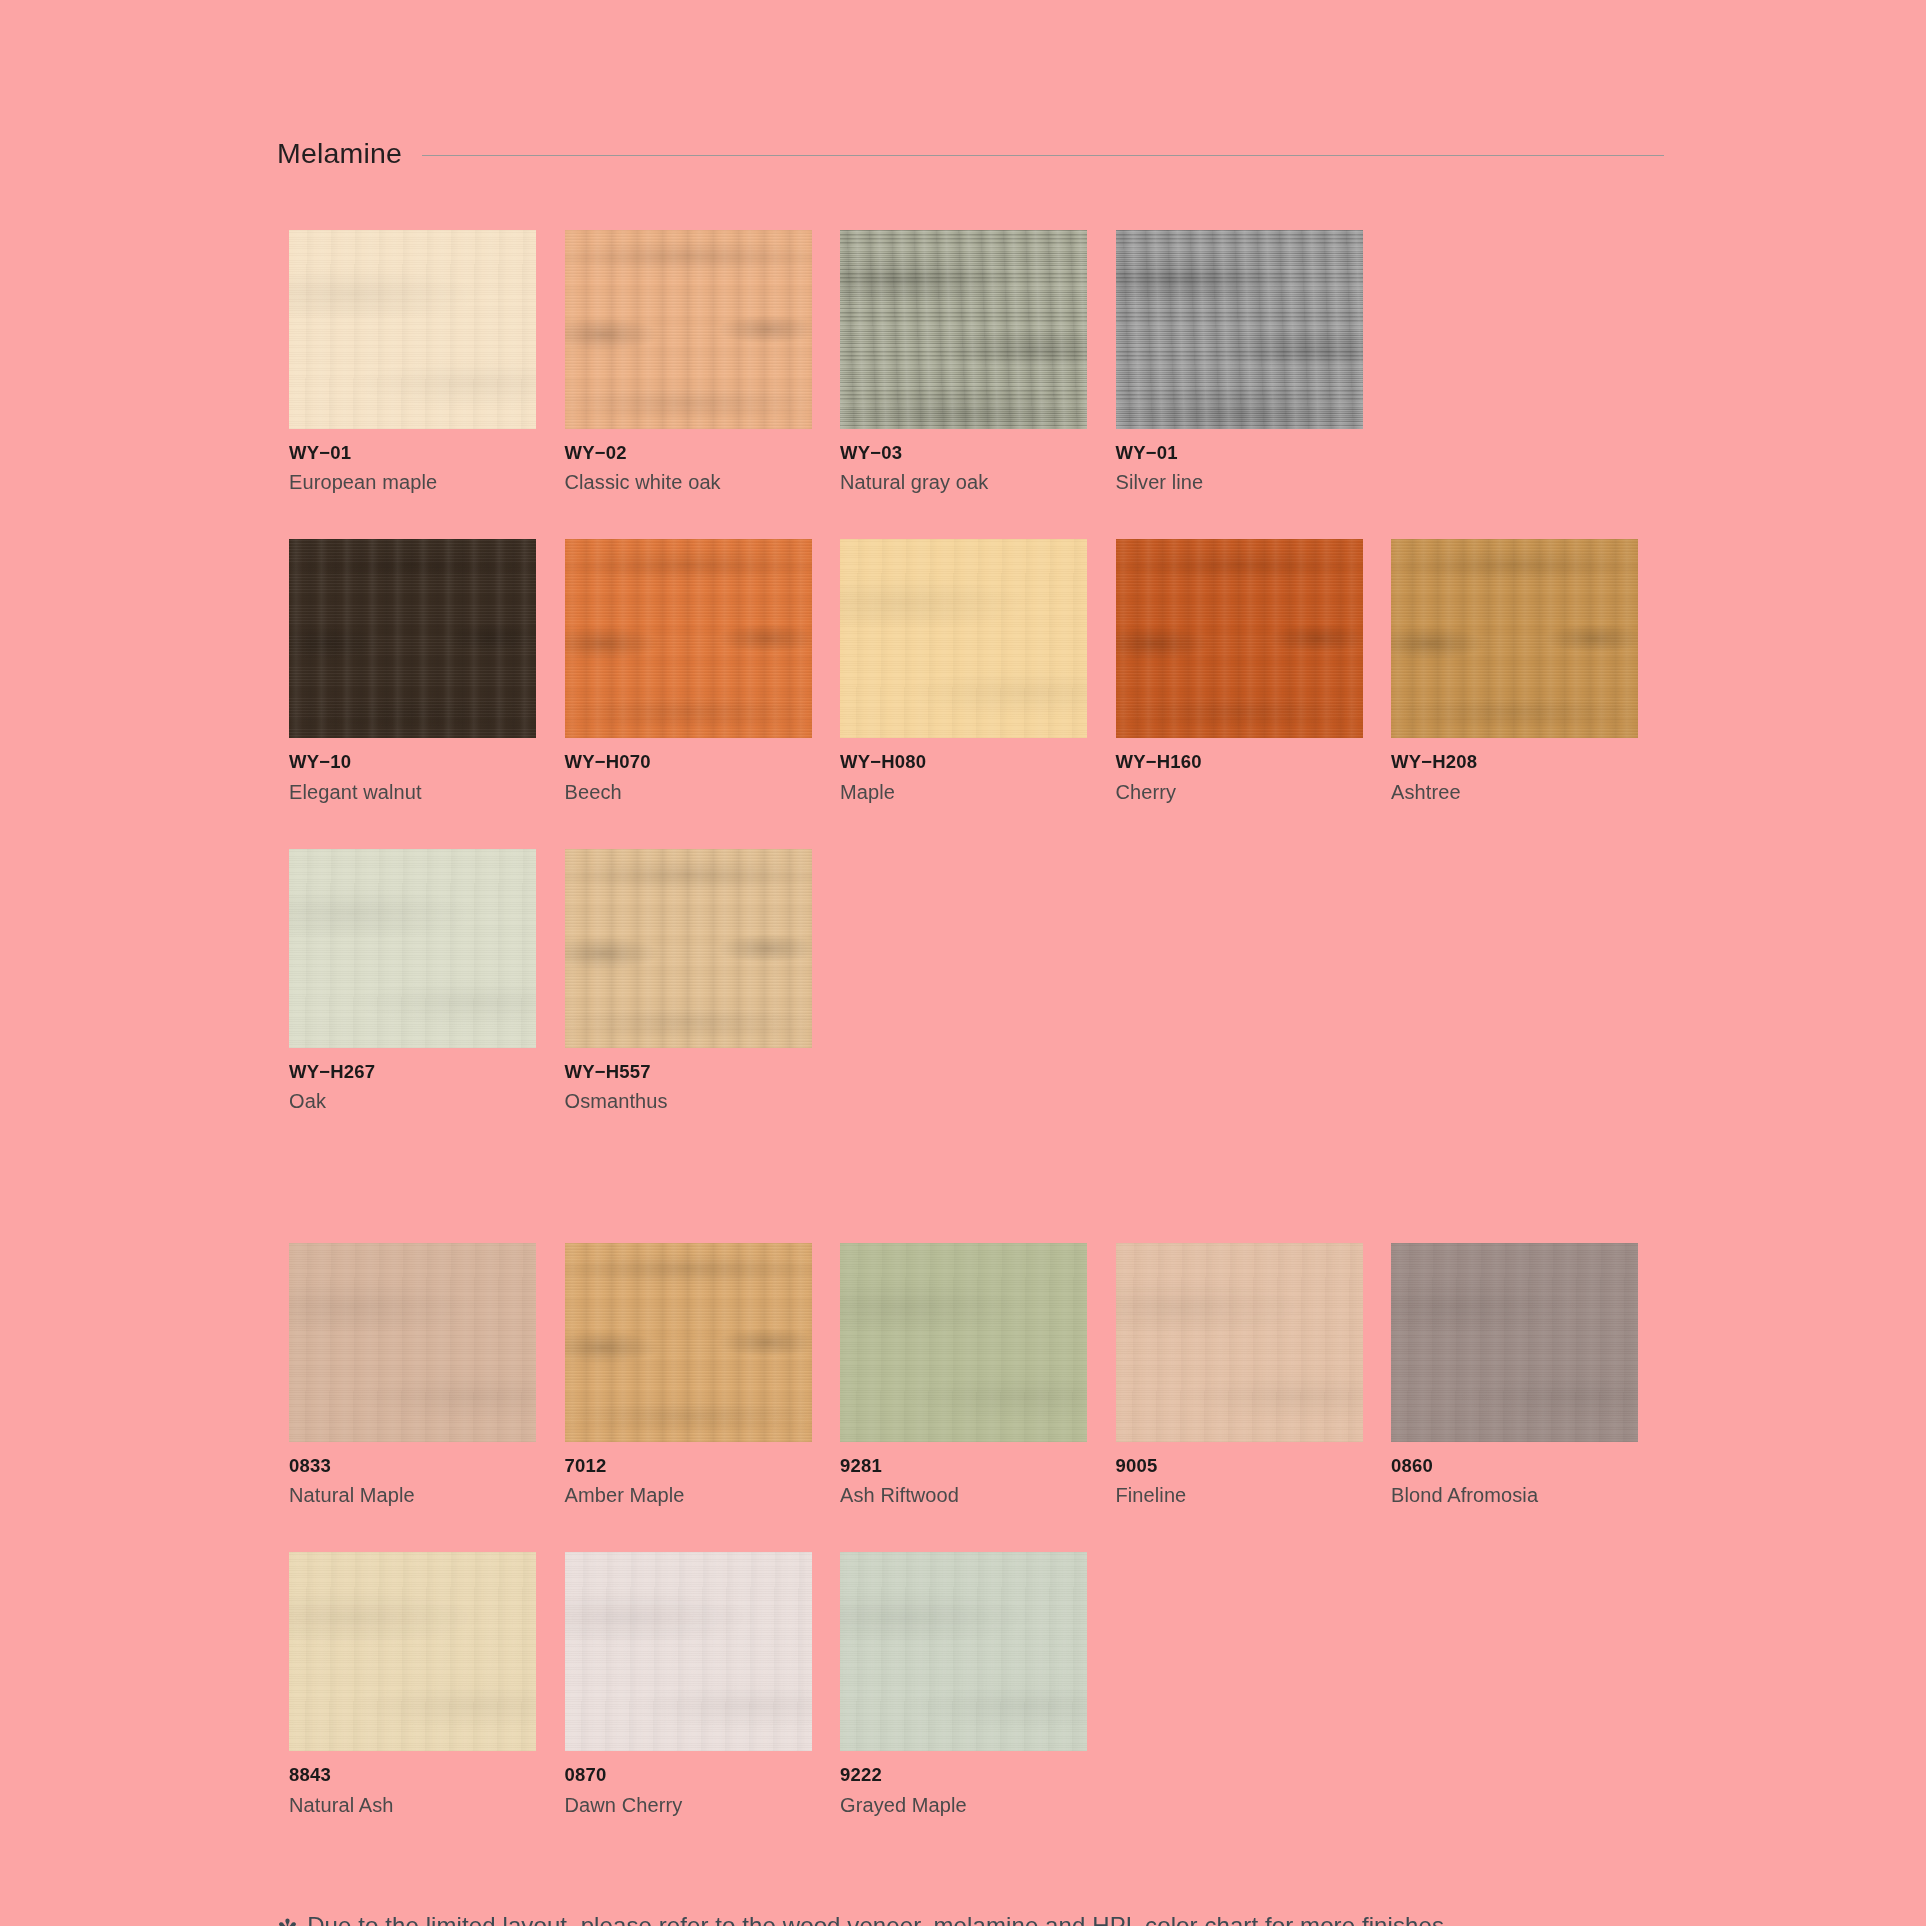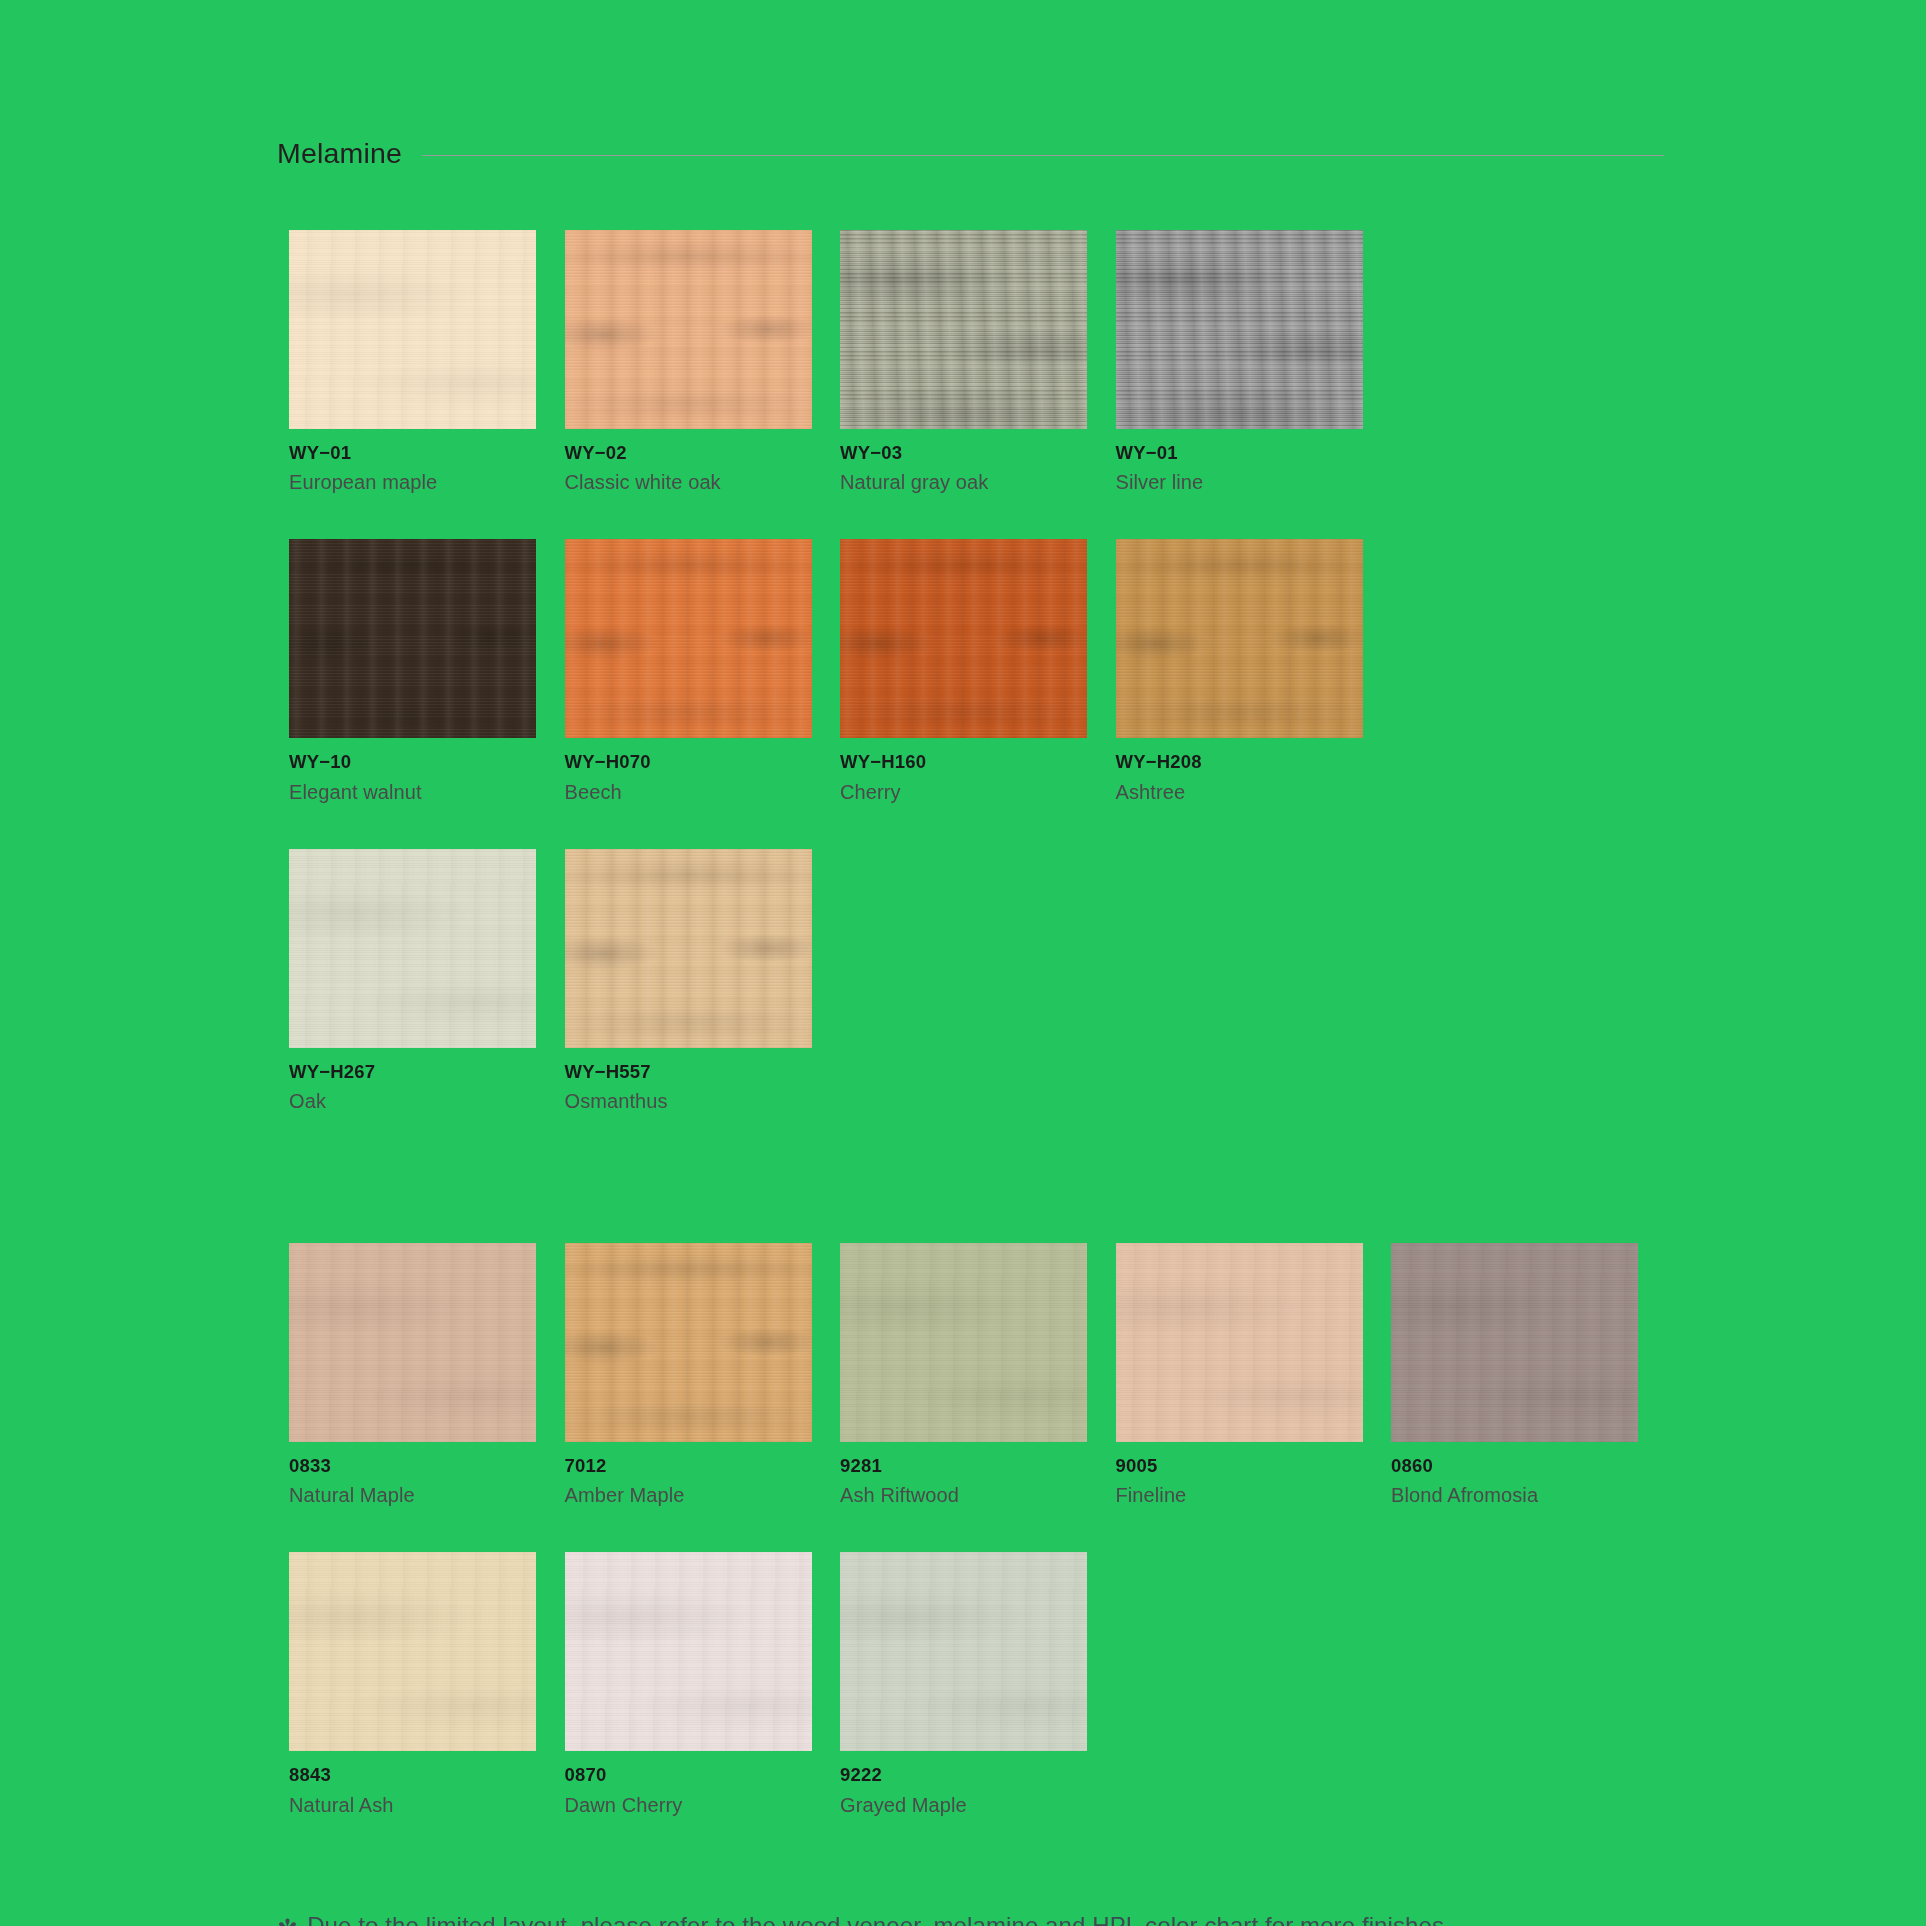--- a/index.html
+++ b/index.html
@@ -9,21 +9,21 @@
     height: 1926px;
     background: #ffffff;
     font-family: "Liberation Sans", sans-serif;
     -webkit-font-smoothing: antialiased;
   }
 
   .page {
     position: relative;
     width: 1926px;
     height: 1926px;
-    background: #22c55e;
+    background: #fca5a5;
     padding: 0;
   }
 
   .content {
     position: absolute;
     left: 277px;
     top: 135px;
     width: 1387px;
   }
 
@@ -256,20 +256,25 @@
             <div class="swatch grain-figured" style="background-color: rgb(58, 45, 34);"></div>
             <div class="swatch-code">WY−10</div>
             <div class="swatch-name">Elegant walnut</div>
           </div>
           <div class="swatch-cell">
             <div class="swatch grain-figured" style="background-color: rgb(226, 121, 60);"></div>
             <div class="swatch-code">WY−H070</div>
             <div class="swatch-name">Beech</div>
           </div>
           <div class="swatch-cell">
+            <div class="swatch grain-soft" style="background-color: rgb(246, 214, 156);"></div>
+            <div class="swatch-code">WY−H080</div>
+            <div class="swatch-name">Maple</div>
+          </div>
+          <div class="swatch-cell">
             <div class="swatch grain-figured" style="background-color: rgb(199, 90, 34);"></div>
             <div class="swatch-code">WY−H160</div>
             <div class="swatch-name">Cherry</div>
           </div>
           <div class="swatch-cell">
             <div class="swatch grain-figured" style="background-color: rgb(200, 148, 80);"></div>
             <div class="swatch-code">WY−H208</div>
             <div class="swatch-name">Ashtree</div>
           </div>
         </div>

